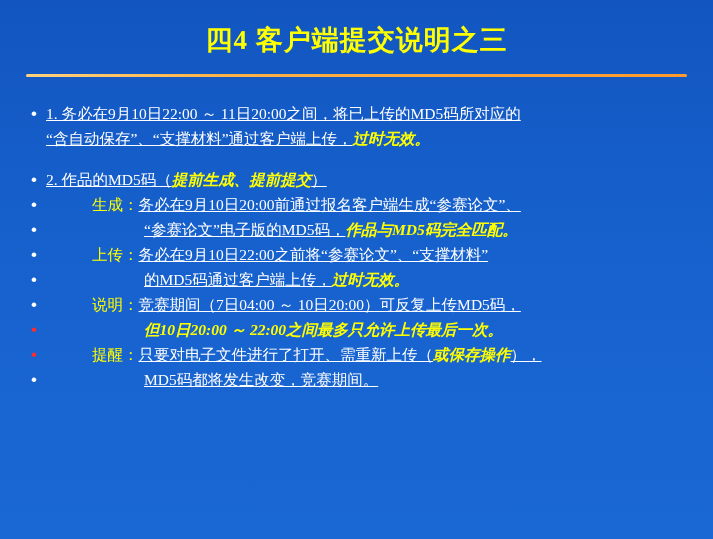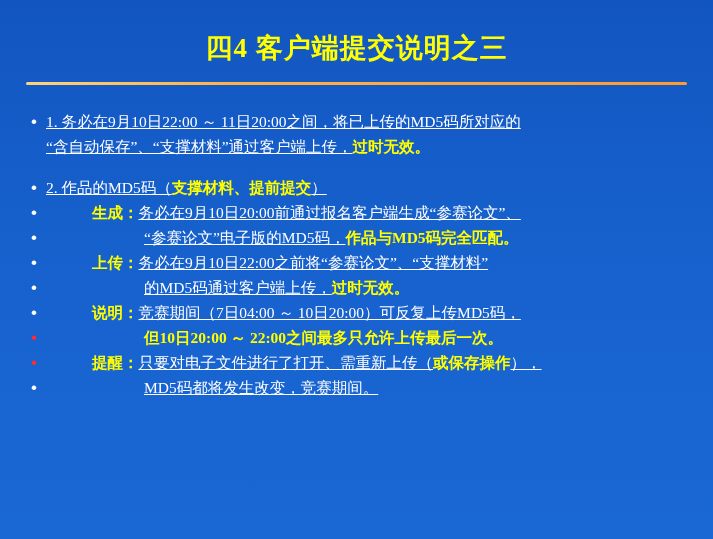--- a/index.html
+++ b/index.html
@@ -19,21 +19,21 @@
     height: 539px;
     background: linear-gradient(to bottom, #1255c0 0%, #1660cc 40%, #1a68d4 100%);
     box-sizing: border-box;
   }
   .title {
     text-align: center;
     color: #ffff00;
     font-size: 27px;
     font-weight: bold;
     letter-spacing: 1px;
-    padding-top: 30px;
+    padding-top: 22px;
     font-family: "Liberation Serif", serif;
   }
   .rule {
     margin: 16px 26px 0 26px;
     height: 3px;
     background: linear-gradient(to right, #ffd27f 0%, #ffb347 30%, #ff9a2e 100%);
     border-radius: 2px;
   }
   .body {
     margin-top: 16px;
@@ -60,24 +60,24 @@
     font-size: 15.5px;
     line-height: 25px;
     color: #ffffff;
     font-family: "Liberation Serif", serif;
     white-space: nowrap;
   }
   .gap-sm { height: 8px; }
   .gap-md { height: 16px; }
 
   .w { color: #ffffff; text-decoration: underline; }
-  .ybi { color: #ffff00; font-weight: bold; }
+  .ybi { color: #ffff00; font-weight: bold; font-style: italic; }
   .lbl {
     color: #ffff00;
-    font-weight: bold;
+    font-weight: normal;
   }
   .indent-1 { padding-left: 46px; }
   .indent-2 { padding-left: 98px; }
 </style>
 </head>
 <body>
 
 <div class="slide">
 
   <div class="title">四4   客户端提交说明之三</div>
@@ -94,21 +94,21 @@
     </div>
     <div class="row">
       <span class="bullet"></span>
       <span class="row-text"><span class="w">“含自动保存”、“支撑材料”通过客户端上传，</span><span class="ybi">过时无效。</span></span>
     </div>
 
     <div class="gap-md"></div>
 
     <div class="row">
       <span class="bullet">•</span>
-      <span class="row-text"><span class="w">2. 作品的MD5码（</span><span class="ybi">支撑材料、提前提交</span><span class="w">）</span></span>
+      <span class="row-text"><span class="w">2. 作品的MD5码（</span><span class="ybi">提前生成、提前提交</span><span class="w">）</span></span>
     </div>
 
     <div class="row">
       <span class="bullet">•</span>
       <span class="row-text indent-1"><span class="lbl">生成：</span><span class="w">务必在9月10日20:00前通过报名客户端生成“参赛论文”、</span></span>
     </div>
     <div class="row">
       <span class="bullet">•</span>
       <span class="row-text indent-2"><span class="w">“参赛论文”电子版的MD5码，</span><span class="ybi">作品与MD5码完全匹配。</span></span>
     </div>

